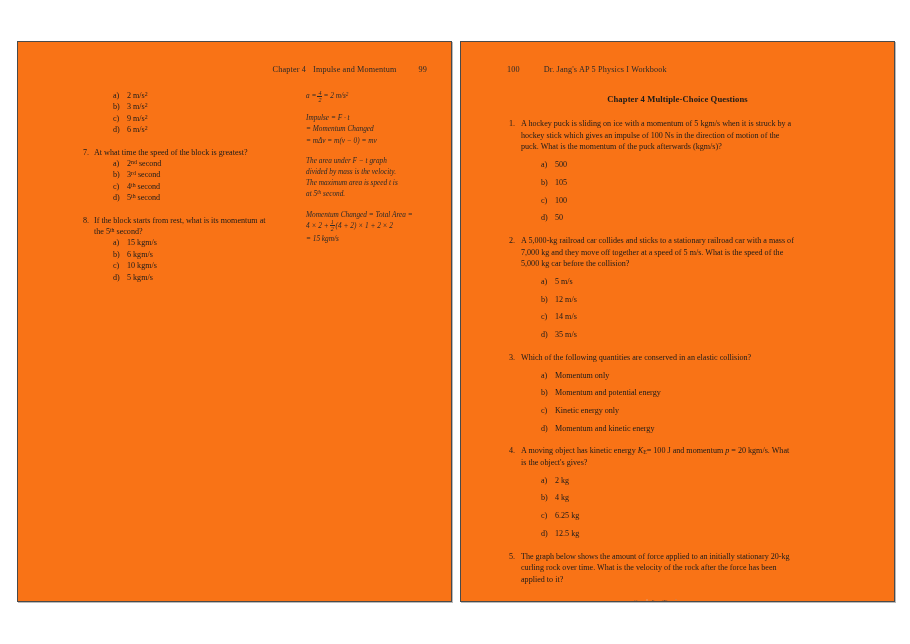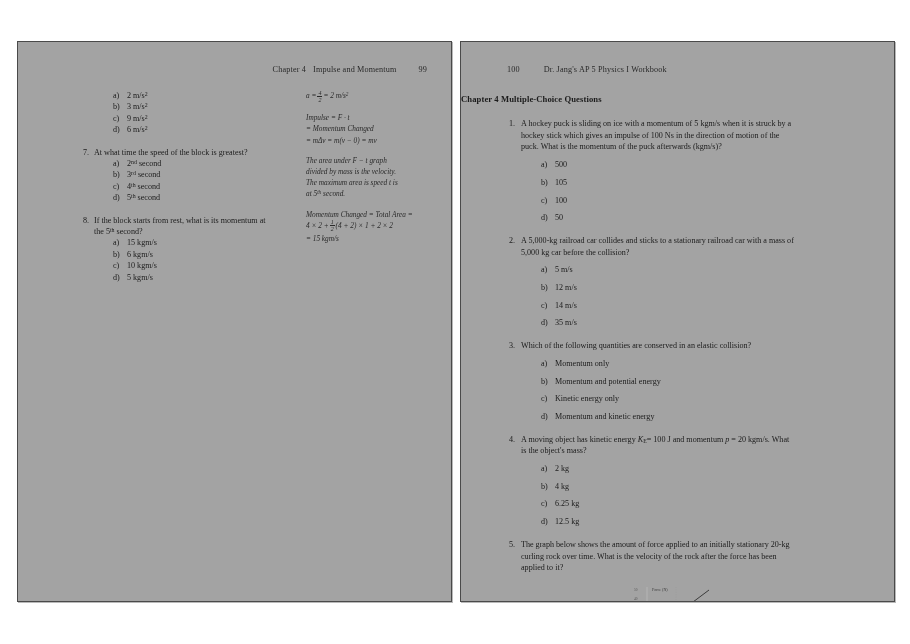--- a/index.html
+++ b/index.html
@@ -17,21 +17,21 @@
   }
   .spread {
     position: absolute;
     left: 0;
     top: 0;
     width: 910px;
     height: 644px;
   }
   .page {
     position: absolute;
-    background: #a3a3a3;
+    background: #f97316;
     border: 1px solid #4a4a4a;
     box-shadow: 1px 1px 0 0 #b9b9b9;
     box-sizing: border-box;
     overflow: hidden;
   }
   .page-left {
     left: 17px;
     top: 41px;
     width: 435px;
     height: 561px;
@@ -66,21 +66,21 @@
     color: #2a2a2a;
     text-align: right;
   }
   .hdr-right .pg { margin-right: 24px; }
 
   .sect-title {
     position: absolute;
     top: 52px;
     left: 0;
     width: 100%;
-    text-align: left;
+    text-align: center;
     font-size: 8.6px;
     font-weight: bold;
     letter-spacing: .1px;
   }
 
   
   .col-q {
     position: absolute;
     left: 57px;
     top: 48px;
@@ -287,20 +287,21 @@
           <li><span class="opt-l">a)</span><span>500</span></li>
           <li><span class="opt-l">b)</span><span>105</span></li>
           <li><span class="opt-l">c)</span><span>100</span></li>
           <li><span class="opt-l">d)</span><span>50</span></li>
         </ul>
       </div>
 
       <div class="rq">
         <div class="rq-head">
           <span class="rq-num">2.</span><span>A 5,000-kg railroad car collides and sticks to a stationary railroad car with a mass of</span>
+          <div>7,000 kg and they move off together at a speed of 5 m/s. What is the speed of the</div>
           <div>5,000 kg car before the collision?</div>
         </div>
         <ul class="ropts">
           <li><span class="opt-l">a)</span><span>5 m/s</span></li>
           <li><span class="opt-l">b)</span><span>12 m/s</span></li>
           <li><span class="opt-l">c)</span><span>14 m/s</span></li>
           <li><span class="opt-l">d)</span><span>35 m/s</span></li>
         </ul>
       </div>
 
@@ -312,21 +313,21 @@
           <li><span class="opt-l">a)</span><span>Momentum only</span></li>
           <li><span class="opt-l">b)</span><span>Momentum and potential energy</span></li>
           <li><span class="opt-l">c)</span><span>Kinetic energy only</span></li>
           <li><span class="opt-l">d)</span><span>Momentum and kinetic energy</span></li>
         </ul>
       </div>
 
       <div class="rq">
         <div class="rq-head">
           <span class="rq-num">4.</span><span>A moving object has kinetic energy </span><i class="v">K</i><sub>E</sub><span>= 100 J and momentum </span><i class="v">p</i><span> = 20 kgm/s. What</span>
-          <div>is the object's mass?</div>
+          <div>is the object's gives?</div>
         </div>
         <ul class="ropts">
           <li><span class="opt-l">a)</span><span>2 kg</span></li>
           <li><span class="opt-l">b)</span><span>4 kg</span></li>
           <li><span class="opt-l">c)</span><span>6.25 kg</span></li>
           <li><span class="opt-l">d)</span><span>12.5 kg</span></li>
         </ul>
       </div>
 
       <div class="rq">

